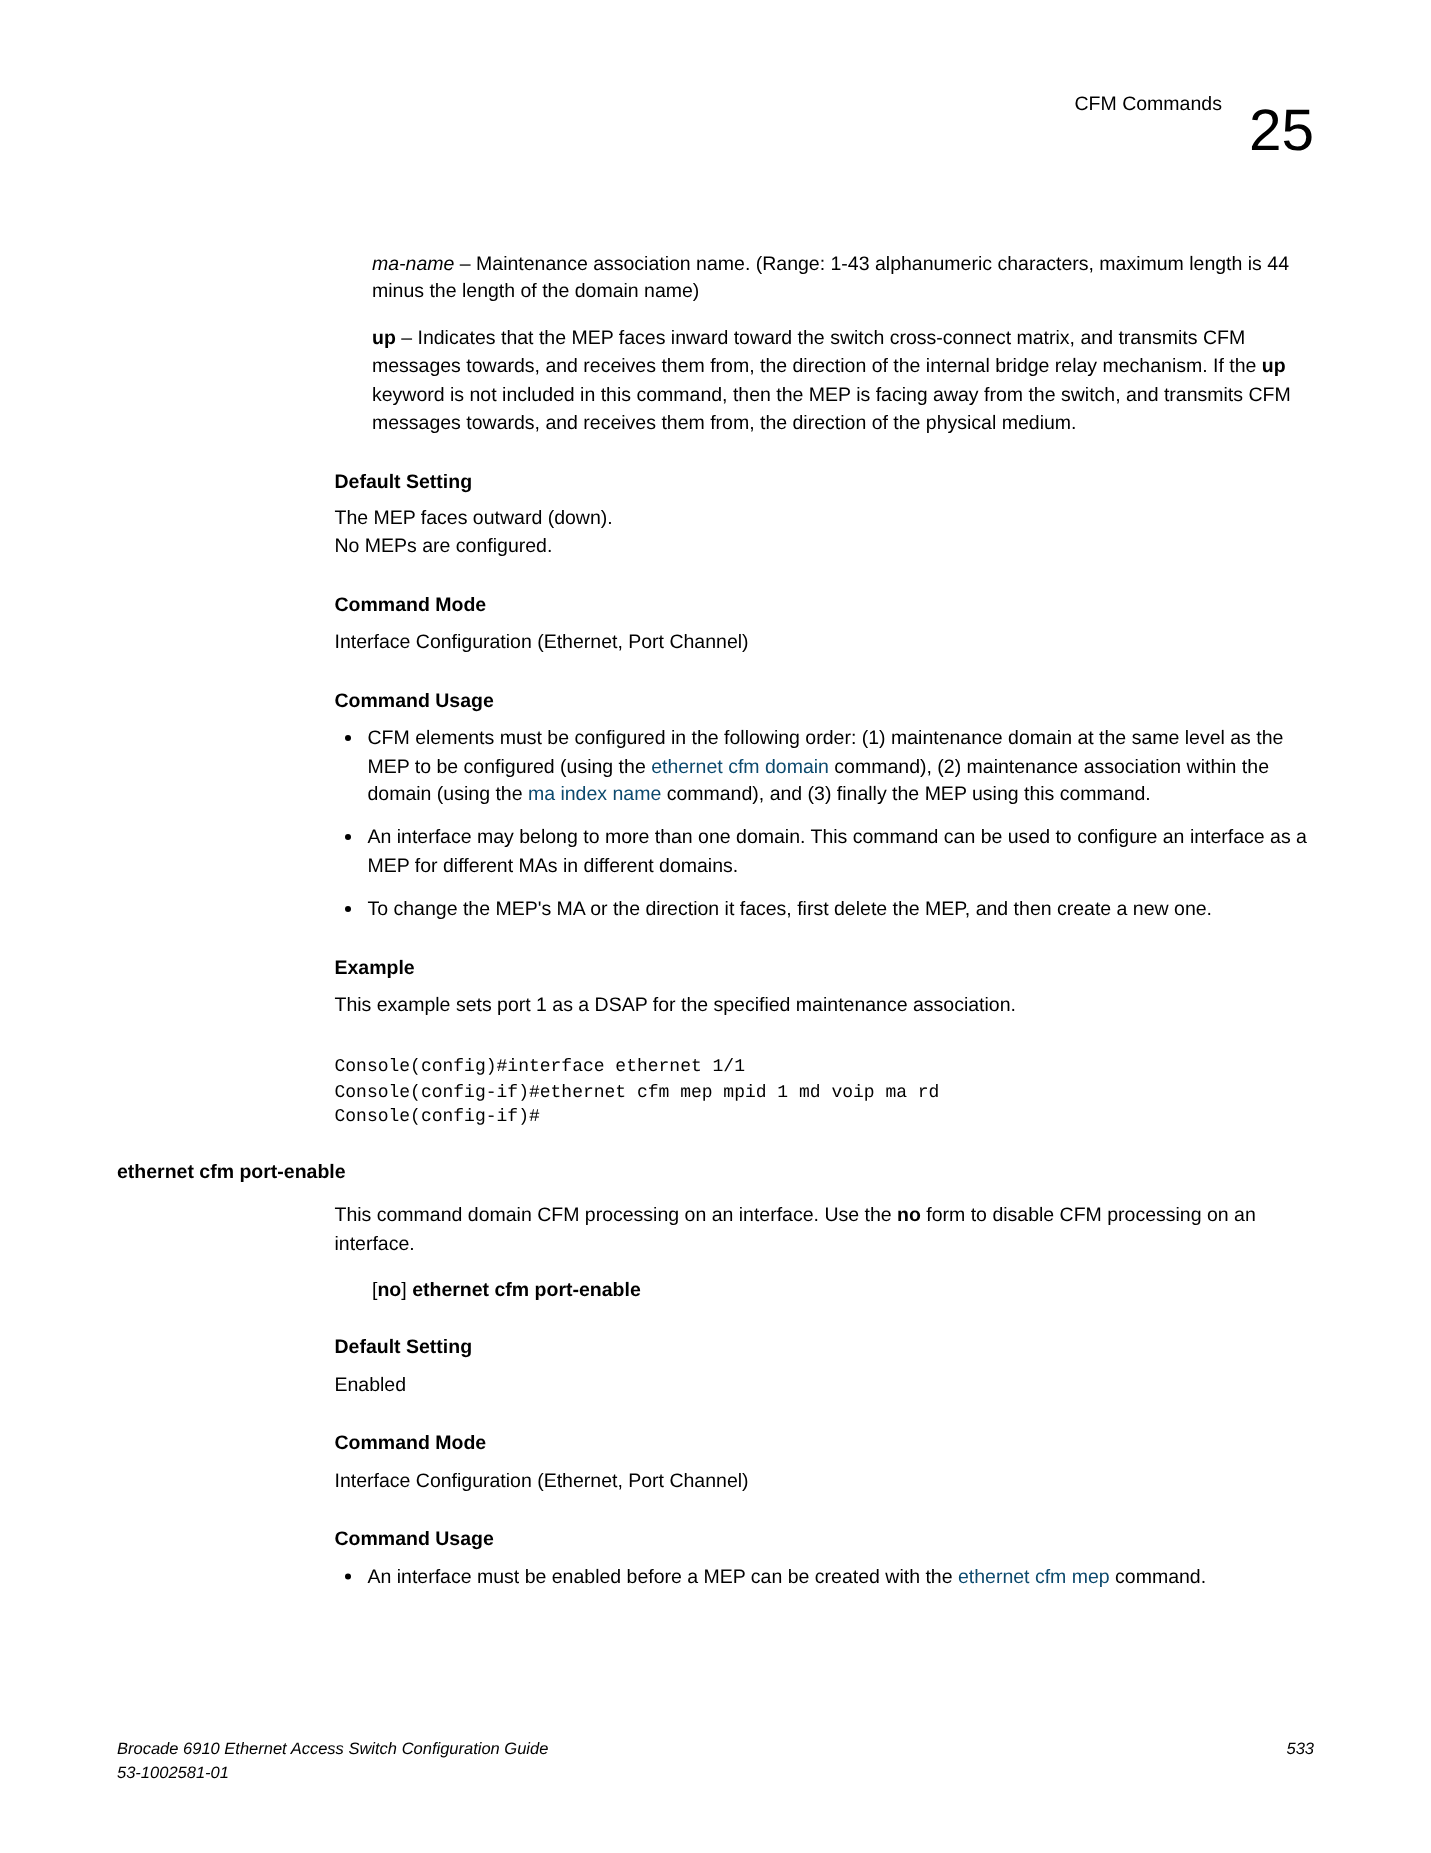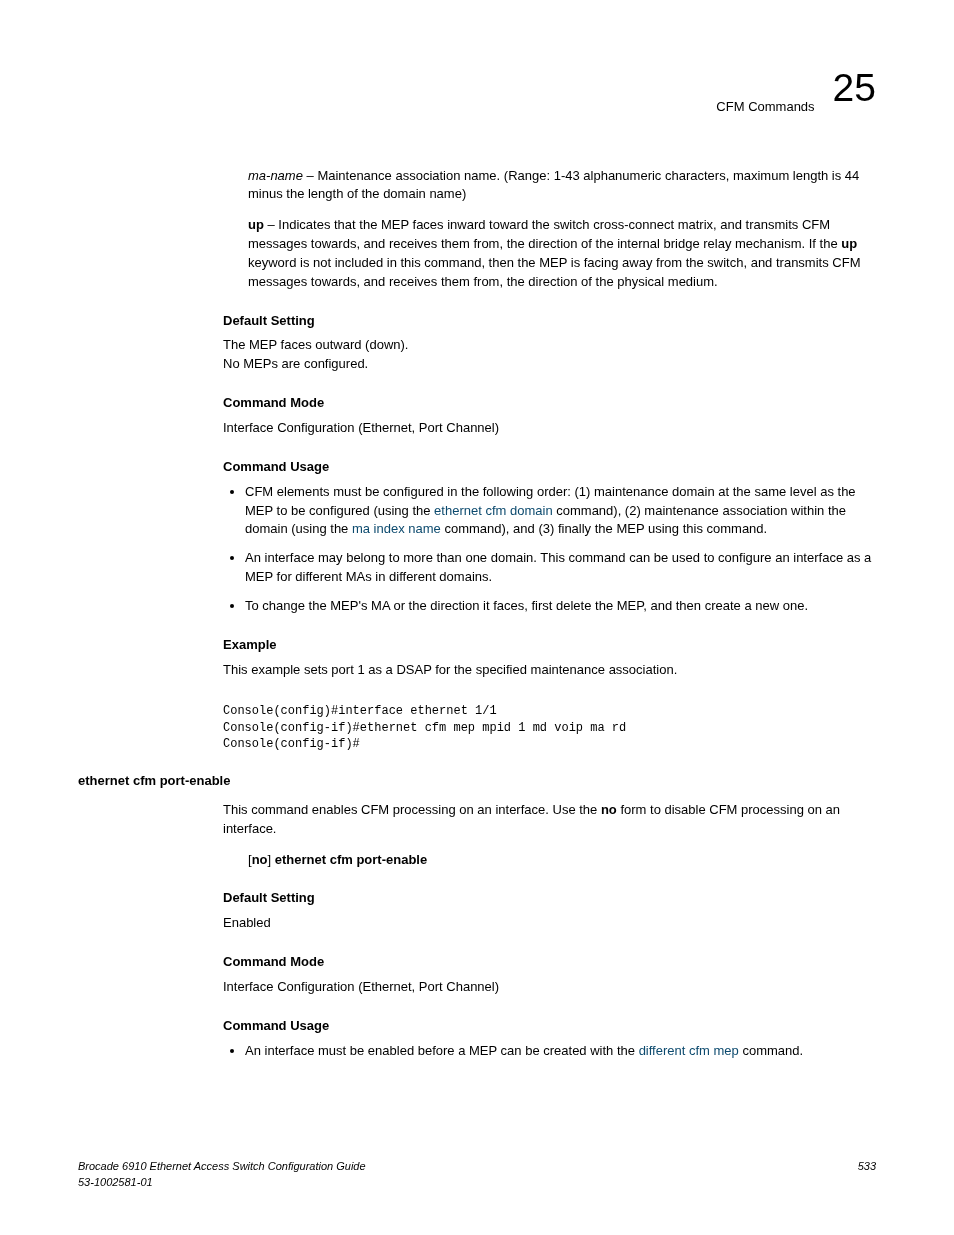--- a/index.html
+++ b/index.html
@@ -12,21 +12,21 @@
     height: 1235px;
     position: relative;
     line-height: 1.45;
   }
   .page {
     padding: 60px 78px 40px 78px;
   }
   .header {
     display: flex;
     justify-content: flex-end;
-    align-items: flex-end;
+    align-items: flex-start;
     gap: 18px;
     margin-bottom: 50px;
   }
   .chapter-num {
     font-size: 39px;
     font-weight: normal;
   }
   .content-block {
     margin-left: 145px;
   }
@@ -112,37 +112,37 @@
     <div class="para">This example sets port 1 as a DSAP for the specified maintenance association.</div>
     <pre class="code">Console(config)#interface ethernet 1/1
 Console(config-if)#ethernet cfm mep mpid 1 md voip ma rd
 Console(config-if)#</pre>
   </div>
 
   <div class="side-head">ethernet cfm port-enable</div>
 
   <div class="content-block">
     <p class="para">
-      <span>This command enables CFM processing on an interface. Use the </span><span class="bold">no</span><span> form to disable CFM processing on an interface.</span>
+      <span>This command domain CFM processing on an interface. Use the </span><span class="bold">no</span><span> form to disable CFM processing on an interface.</span>
     </p>
 
     <div style="margin-left:25px;">
       <span>[</span><span class="bold">no</span><span>] </span><span class="bold">ethernet cfm port-enable</span>
     </div>
 
     <div class="section-head">Default Setting</div>
     <div>Enabled</div>
 
     <div class="section-head">Command Mode</div>
     <div>Interface Configuration (Ethernet, Port Channel)</div>
 
     <div class="section-head">Command Usage</div>
     <ul class="bullets">
       <li>
-        <span>An interface must be enabled before a MEP can be created with the </span><span class="link">different cfm mep</span><span> command.</span>
+        <span>An interface must be enabled before a MEP can be created with the </span><span class="link">ethernet cfm mep</span><span> command.</span>
       </li>
     </ul>
   </div>
 </div>
 
 <div class="footer">
   <div>
     <div>Brocade 6910 Ethernet Access Switch Configuration Guide</div>
     <div>53-1002581-01</div>
   </div>

